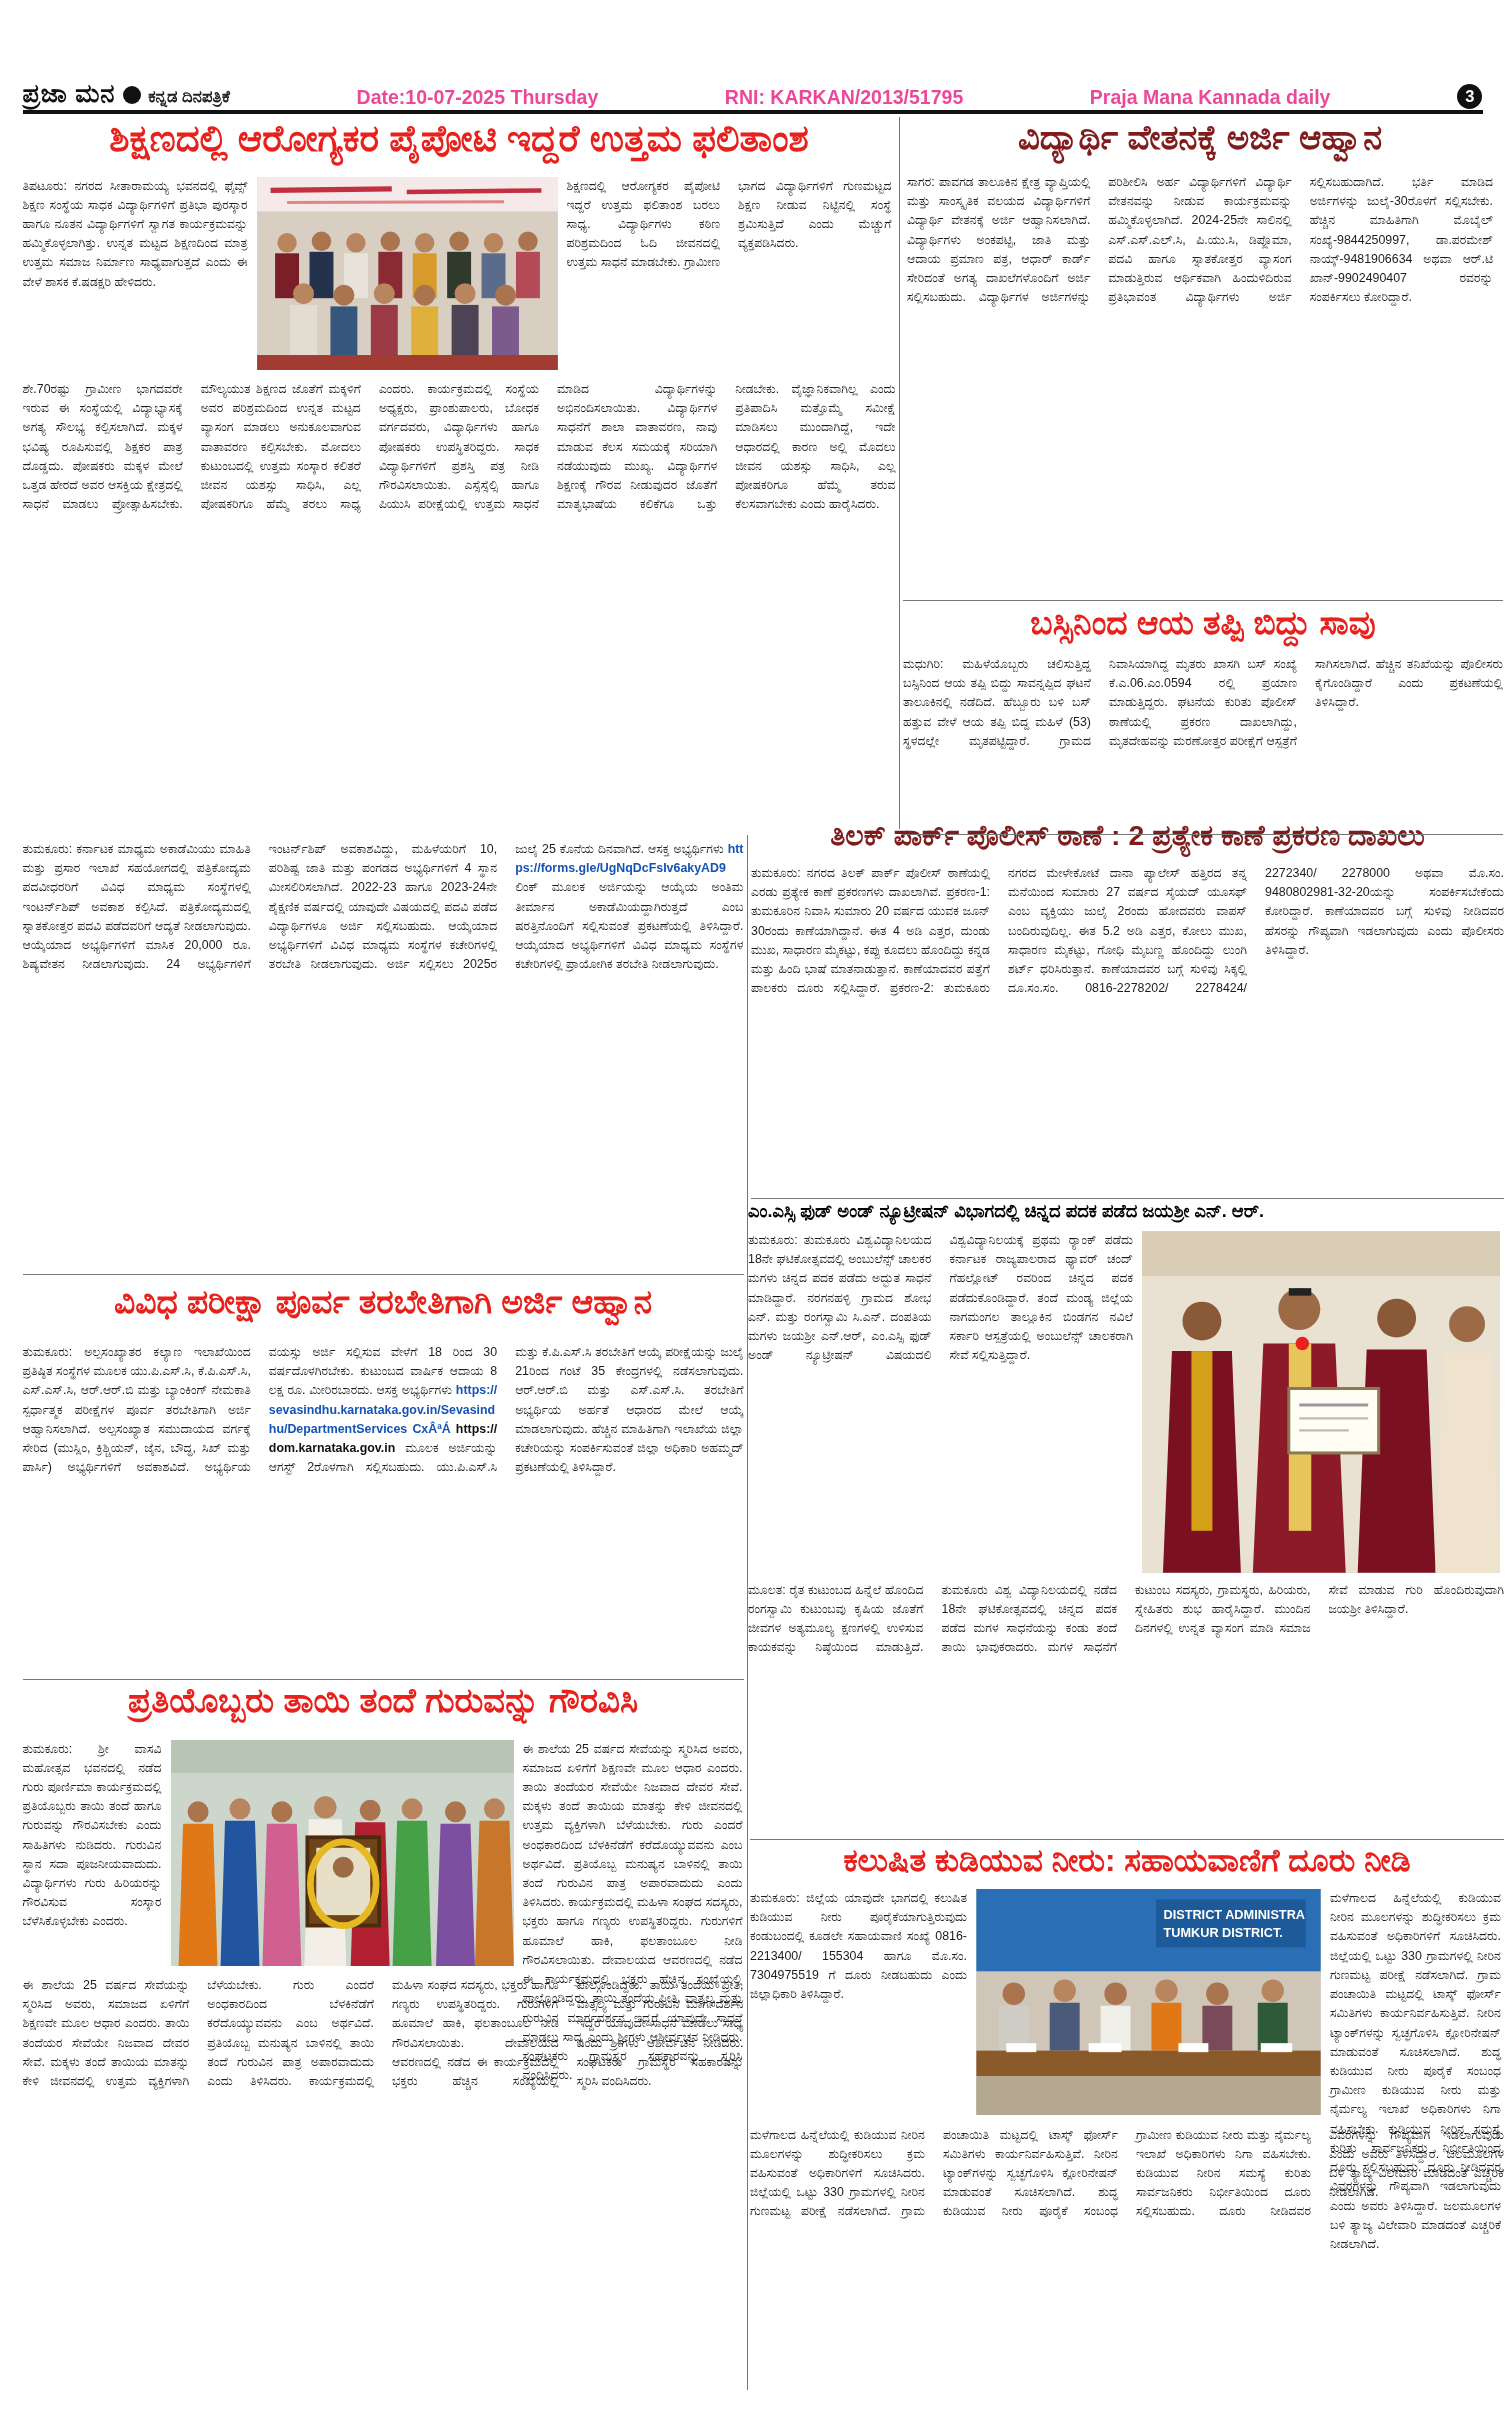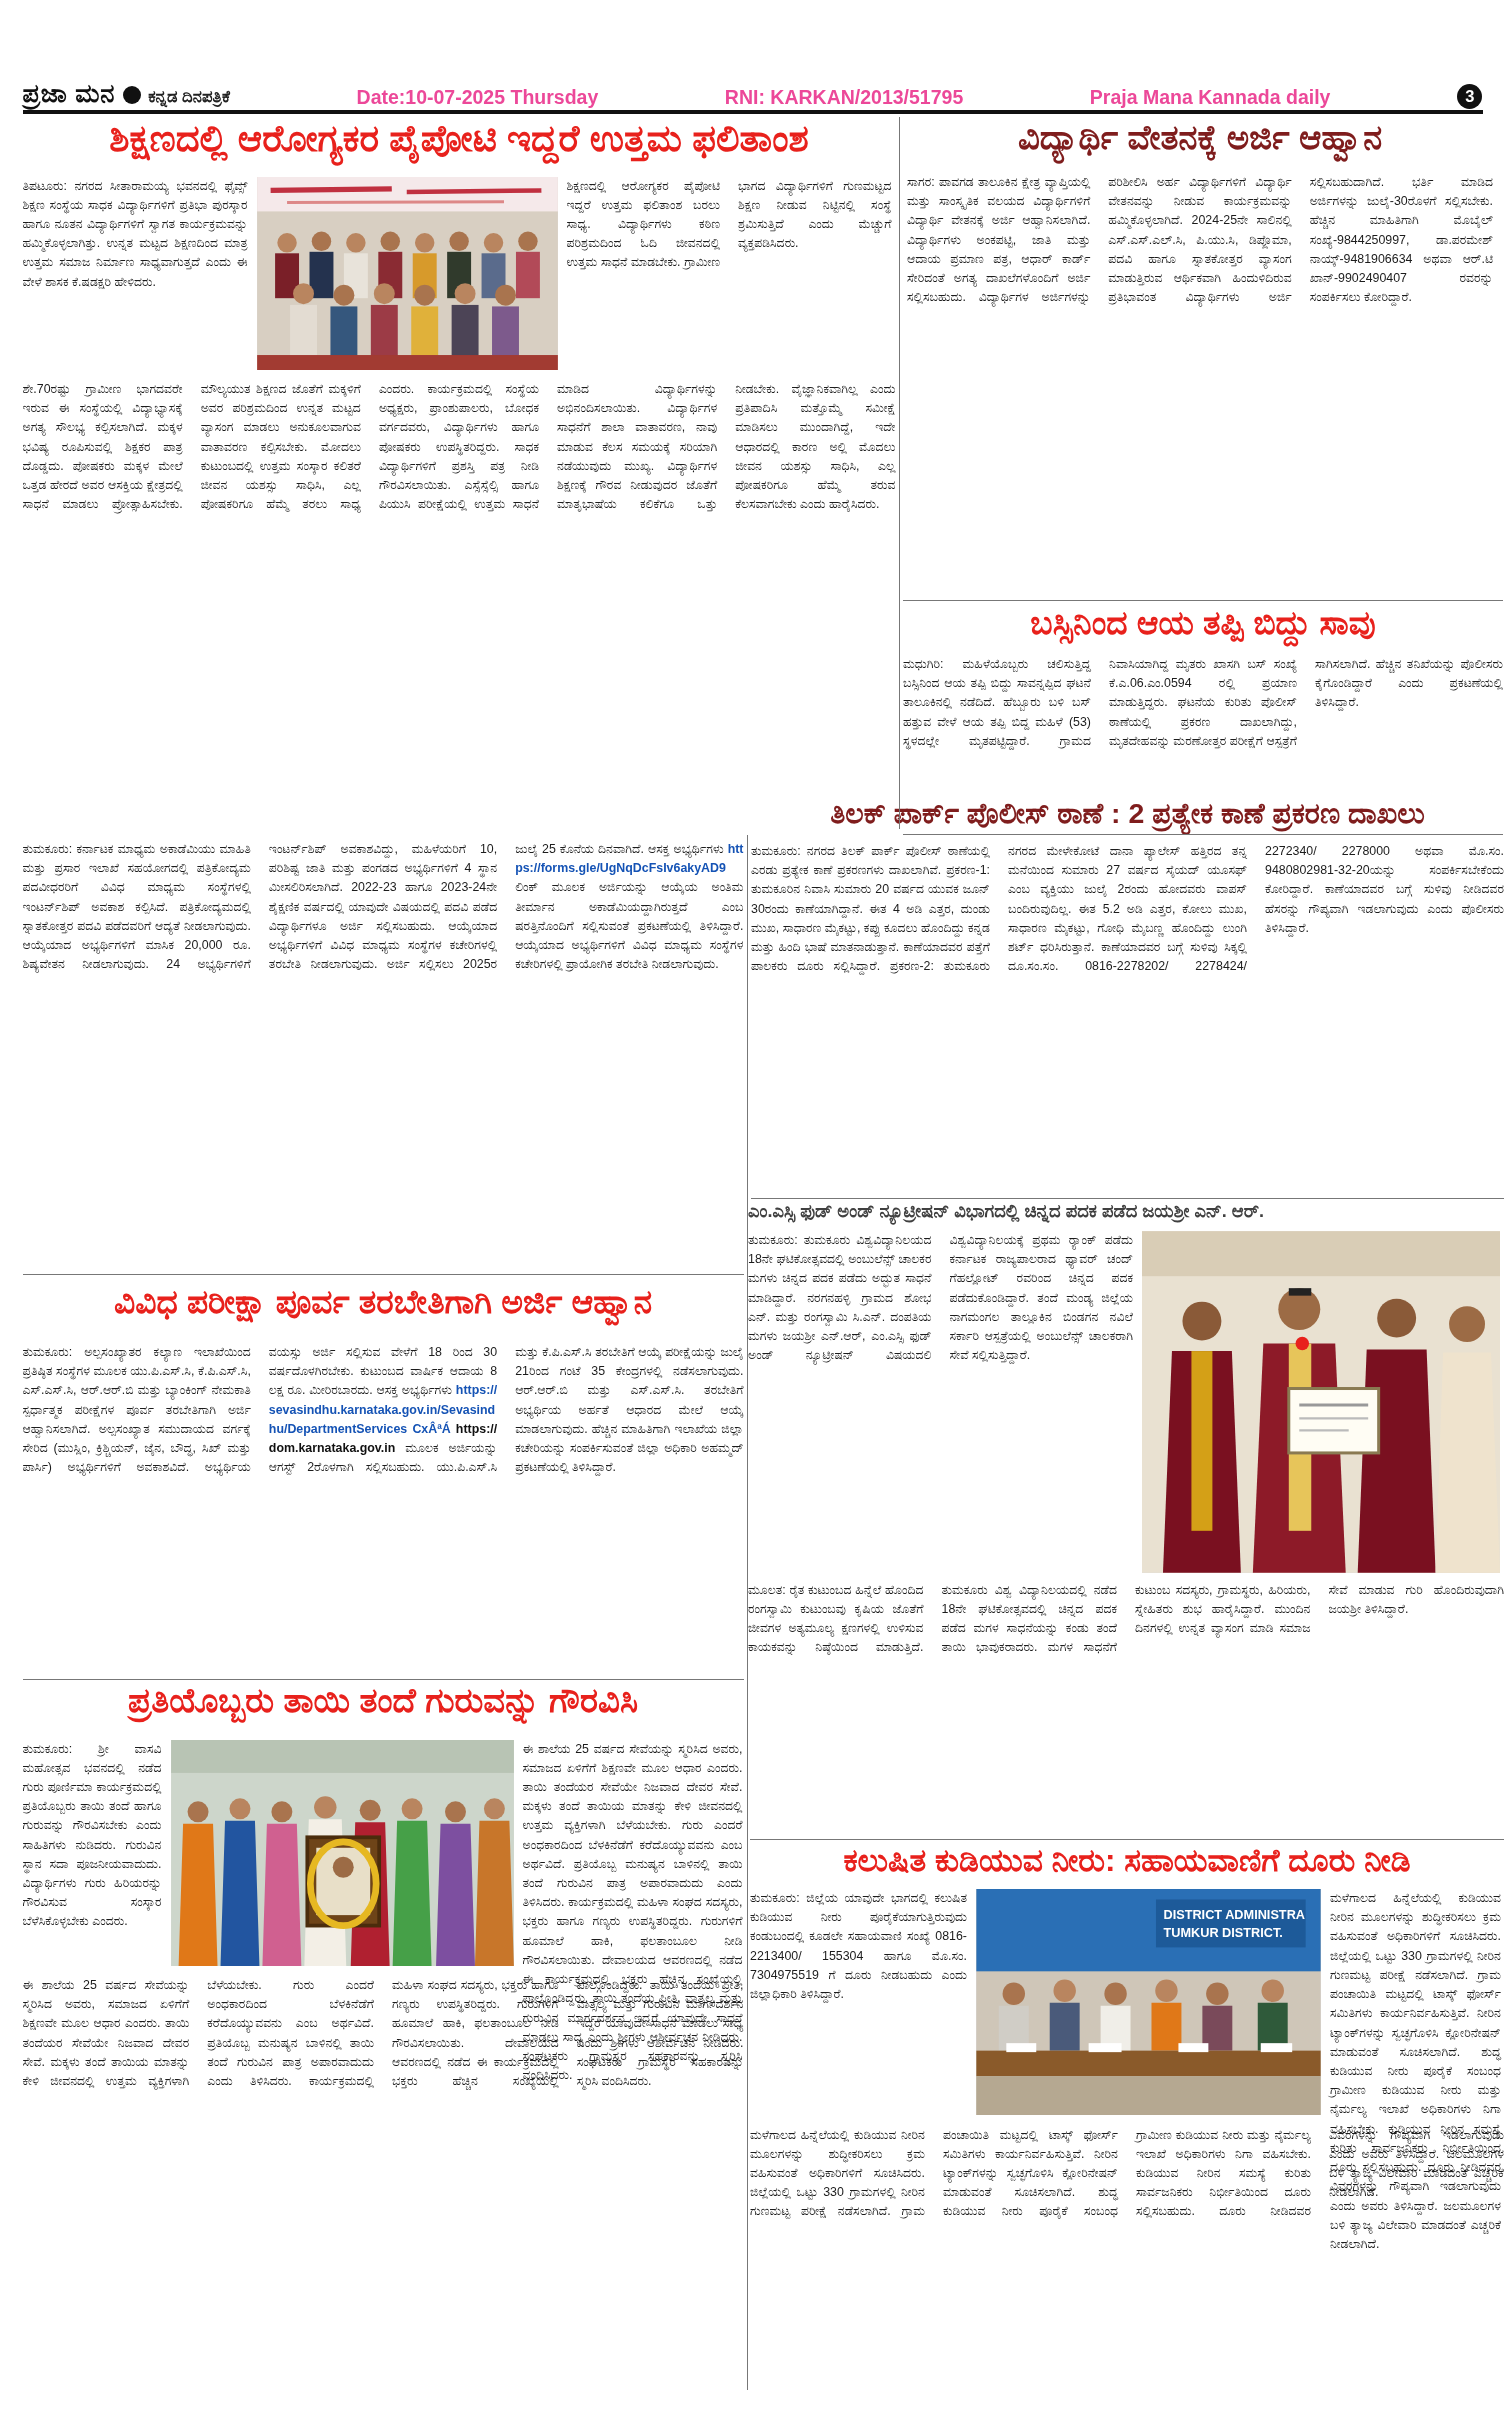--- a/index.html
+++ b/index.html
@@ -15,21 +15,21 @@
   .logo-tag{font-size:16.5px;font-weight:bold;color:#222;}
   .mast-date,.mast-rni,.mast-name{font-size:19.5px;font-weight:bold;color:#ec4899;}
   .page-circle{width:25.5px;height:25.5px;border-radius:50%;background:#111;color:#fff;
                font-size:16.5px;font-weight:bold;display:flex;align-items:center;justify-content:center;}
   .mast-rule{position:absolute;left:22.5px;top:110px;width:1460px;height:3.7px;background:#111;}
   
   .article{position:absolute;overflow:hidden;}
   .hl{font-weight:bold;text-align:center;line-height:1.15;letter-spacing:0px;}
   .hl-red{color:#e8211c;}
   .hl-black{color:#7f1d1d;}
-  .subhl{font-weight:bold;color:#404040;}
+  .subhl{font-weight:bold;color:#000000;}
   .body-text{font-size:12.4px;line-height:1.55;text-align:justify;color:#1c1c1c;}
   .cols-2{column-count:2;column-gap:18px;}
   .cols-3{column-count:3;column-gap:18px;}
   .cols-4{column-count:4;column-gap:18px;}
   .cols-5{column-count:5;column-gap:18px;}
   .row{display:flex;gap:9px;}
   .link-blue{color:#1553b5;font-weight:bold;word-break:break-all;}
   .link-bold{color:#111;font-weight:bold;word-break:break-all;}
   .photo{background:#ddd;flex:0 0 auto;display:block;}
   .rule-v{position:absolute;width:0.7px;background:#777;}
@@ -111,21 +111,21 @@
     <div class="hl hl-red" style="font-size:33px;height:45px;">ಬಸ್ಸಿನಿಂದ ಆಯ ತಪ್ಪಿ ಬಿದ್ದು ಸಾವು</div>
     <div class="body-text cols-3" style="margin-top:6px;height:171px;">ಮಧುಗಿರಿ: ಮಹಿಳೆಯೊಬ್ಬರು ಚಲಿಸುತ್ತಿದ್ದ ಬಸ್ಸಿನಿಂದ ಆಯ ತಪ್ಪಿ ಬಿದ್ದು ಸಾವನ್ನಪ್ಪಿದ ಘಟನೆ ತಾಲೂಕಿನಲ್ಲಿ ನಡೆದಿದೆ. ಹೆಬ್ಬೂರು ಬಳಿ ಬಸ್ ಹತ್ತುವ ವೇಳೆ ಆಯ ತಪ್ಪಿ ಬಿದ್ದ ಮಹಿಳೆ (53) ಸ್ಥಳದಲ್ಲೇ ಮೃತಪಟ್ಟಿದ್ದಾರೆ. ಗ್ರಾಮದ ನಿವಾಸಿಯಾಗಿದ್ದ ಮೃತರು ಖಾಸಗಿ ಬಸ್ ಸಂಖ್ಯೆ ಕೆ.ಎ.06.ಎಂ.0594 ರಲ್ಲಿ ಪ್ರಯಾಣ ಮಾಡುತ್ತಿದ್ದರು. ಘಟನೆಯ ಕುರಿತು ಪೊಲೀಸ್ ಠಾಣೆಯಲ್ಲಿ ಪ್ರಕರಣ ದಾಖಲಾಗಿದ್ದು, ಮೃತದೇಹವನ್ನು ಮರಣೋತ್ತರ ಪರೀಕ್ಷೆಗೆ ಆಸ್ಪತ್ರೆಗೆ ಸಾಗಿಸಲಾಗಿದೆ. ಹೆಚ್ಚಿನ ತನಿಖೆಯನ್ನು ಪೊಲೀಸರು ಕೈಗೊಂಡಿದ್ದಾರೆ ಎಂದು ಪ್ರಕಟಣೆಯಲ್ಲಿ ತಿಳಿಸಿದ್ದಾರೆ.</div>
   </div>
 
   <div class="article" style="left:22.5px;top:834px;width:721px;height:433px;">
     <div class="body-text cols-3" style="margin-top:6px;height:370px;">
       <span>ತುಮಕೂರು: ಕರ್ನಾಟಕ ಮಾಧ್ಯಮ ಅಕಾಡೆಮಿಯು ಮಾಹಿತಿ ಮತ್ತು ಪ್ರಸಾರ ಇಲಾಖೆ ಸಹಯೋಗದಲ್ಲಿ ಪತ್ರಿಕೋದ್ಯಮ ಪದವೀಧರರಿಗೆ ವಿವಿಧ ಮಾಧ್ಯಮ ಸಂಸ್ಥೆಗಳಲ್ಲಿ ಇಂಟರ್ನ್‌ಶಿಪ್ ಅವಕಾಶ ಕಲ್ಪಿಸಿದೆ. ಪತ್ರಿಕೋದ್ಯಮದಲ್ಲಿ ಸ್ನಾತಕೋತ್ತರ ಪದವಿ ಪಡೆದವರಿಗೆ ಆದ್ಯತೆ ನೀಡಲಾಗುವುದು. ಆಯ್ಕೆಯಾದ ಅಭ್ಯರ್ಥಿಗಳಿಗೆ ಮಾಸಿಕ 20,000 ರೂ. ಶಿಷ್ಯವೇತನ ನೀಡಲಾಗುವುದು. 24 ಅಭ್ಯರ್ಥಿಗಳಿಗೆ ಇಂಟರ್ನ್‌ಶಿಪ್ ಅವಕಾಶವಿದ್ದು, ಮಹಿಳೆಯರಿಗೆ 10, ಪರಿಶಿಷ್ಟ ಜಾತಿ ಮತ್ತು ಪಂಗಡದ ಅಭ್ಯರ್ಥಿಗಳಿಗೆ 4 ಸ್ಥಾನ ಮೀಸಲಿರಿಸಲಾಗಿದೆ. 2022-23 ಹಾಗೂ 2023-24ನೇ ಶೈಕ್ಷಣಿಕ ವರ್ಷದಲ್ಲಿ ಯಾವುದೇ ವಿಷಯದಲ್ಲಿ ಪದವಿ ಪಡೆದ ವಿದ್ಯಾರ್ಥಿಗಳೂ ಅರ್ಜಿ ಸಲ್ಲಿಸಬಹುದು. ಆಯ್ಕೆಯಾದ ಅಭ್ಯರ್ಥಿಗಳಿಗೆ ವಿವಿಧ ಮಾಧ್ಯಮ ಸಂಸ್ಥೆಗಳ ಕಚೇರಿಗಳಲ್ಲಿ ತರಬೇತಿ ನೀಡಲಾಗುವುದು. ಅರ್ಜಿ ಸಲ್ಲಿಸಲು 2025ರ ಜುಲೈ 25 ಕೊನೆಯ ದಿನವಾಗಿದೆ. ಆಸಕ್ತ ಅಭ್ಯರ್ಥಿಗಳು </span><span class="link-blue">https://forms.gle/UgNqDcFsIv6akyAD9</span><span> ಲಿಂಕ್ ಮೂಲಕ ಅರ್ಜಿಯನ್ನು ಆಯ್ಕೆಯ ಅಂತಿಮ ತೀರ್ಮಾನ ಅಕಾಡೆಮಿಯದ್ದಾಗಿರುತ್ತದೆ ಎಂಬ ಷರತ್ತಿನೊಂದಿಗೆ ಸಲ್ಲಿಸುವಂತೆ ಪ್ರಕಟಣೆಯಲ್ಲಿ ತಿಳಿಸಿದ್ದಾರೆ. ಆಯ್ಕೆಯಾದ ಅಭ್ಯರ್ಥಿಗಳಿಗೆ ವಿವಿಧ ಮಾಧ್ಯಮ ಸಂಸ್ಥೆಗಳ ಕಚೇರಿಗಳಲ್ಲಿ ಪ್ರಾಯೋಗಿಕ ತರಬೇತಿ ನೀಡಲಾಗುವುದು.</span>
     </div>
   </div>
 
-  <div class="article" style="left:751px;top:797px;width:753px;height:358px;">
+  <div class="article" style="left:751px;top:819px;width:753px;height:358px;">
     <div class="hl hl-black" style="font-size:28.5px;height:39px;">ತಿಲಕ್ ಪಾರ್ಕ್ ಪೊಲೀಸ್ ಠಾಣೆ : 2 ಪ್ರತ್ಯೇಕ ಕಾಣೆ ಪ್ರಕರಣ ದಾಖಲು</div>
     <div class="body-text cols-3" style="margin-top:6px;height:309px;">ತುಮಕೂರು: ನಗರದ ತಿಲಕ್ ಪಾರ್ಕ್ ಪೊಲೀಸ್ ಠಾಣೆಯಲ್ಲಿ ಎರಡು ಪ್ರತ್ಯೇಕ ಕಾಣೆ ಪ್ರಕರಣಗಳು ದಾಖಲಾಗಿವೆ. ಪ್ರಕರಣ-1: ತುಮಕೂರಿನ ನಿವಾಸಿ ಸುಮಾರು 20 ವರ್ಷದ ಯುವಕ ಜೂನ್ 30ರಂದು ಕಾಣೆಯಾಗಿದ್ದಾನೆ. ಈತ 4 ಅಡಿ ಎತ್ತರ, ದುಂಡು ಮುಖ, ಸಾಧಾರಣ ಮೈಕಟ್ಟು, ಕಪ್ಪು ಕೂದಲು ಹೊಂದಿದ್ದು ಕನ್ನಡ ಮತ್ತು ಹಿಂದಿ ಭಾಷೆ ಮಾತನಾಡುತ್ತಾನೆ. ಕಾಣೆಯಾದವರ ಪತ್ತೆಗೆ ಪಾಲಕರು ದೂರು ಸಲ್ಲಿಸಿದ್ದಾರೆ. ಪ್ರಕರಣ-2: ತುಮಕೂರು ನಗರದ ಮೇಳೇಕೋಟೆ ದಾನಾ ಪ್ಯಾಲೇಸ್ ಹತ್ತಿರದ ತನ್ನ ಮನೆಯಿಂದ ಸುಮಾರು 27 ವರ್ಷದ ಸೈಯದ್ ಯೂಸಫ್ ಎಂಬ ವ್ಯಕ್ತಿಯು ಜುಲೈ 2ರಂದು ಹೋದವರು ವಾಪಸ್ ಬಂದಿರುವುದಿಲ್ಲ. ಈತ 5.2 ಅಡಿ ಎತ್ತರ, ಕೋಲು ಮುಖ, ಸಾಧಾರಣ ಮೈಕಟ್ಟು, ಗೋಧಿ ಮೈಬಣ್ಣ ಹೊಂದಿದ್ದು ಲುಂಗಿ ಶರ್ಟ್ ಧರಿಸಿರುತ್ತಾನೆ. ಕಾಣೆಯಾದವರ ಬಗ್ಗೆ ಸುಳಿವು ಸಿಕ್ಕಲ್ಲಿ ದೂ.ಸಂ.ಸಂ. 0816-2278202/ 2278424/ 2272340/ 2278000 ಅಥವಾ ಮೊ.ಸಂ. 9480802981-32-20ಯನ್ನು ಸಂಪರ್ಕಿಸಬೇಕೆಂದು ಕೋರಿದ್ದಾರೆ. ಕಾಣೆಯಾದವರ ಬಗ್ಗೆ ಸುಳಿವು ನೀಡಿದವರ ಹೆಸರನ್ನು ಗೌಪ್ಯವಾಗಿ ಇಡಲಾಗುವುದು ಎಂದು ಪೊಲೀಸರು ತಿಳಿಸಿದ್ದಾರೆ.</div>
   </div>
 
   <div class="article" style="left:748px;top:1201px;width:756px;height:639px;">
     <div class="subhl" style="font-size:18px;height:25.5px;">ಎಂ.ಎಸ್ಸಿ ಫುಡ್ ಅಂಡ್ ನ್ಯೂಟ್ರೀಷನ್ ವಿಭಾಗದಲ್ಲಿ ಚಿನ್ನದ ಪದಕ ಪಡೆದ ಜಯಶ್ರೀ ಎನ್. ಆರ್.</div>
     <div class="row" style="margin-top:4.5px;height:342px;">
       <div class="body-text cols-2" style="width:385px;">ತುಮಕೂರು: ತುಮಕೂರು ವಿಶ್ವವಿದ್ಯಾನಿಲಯದ 18ನೇ ಘಟಿಕೋತ್ಸವದಲ್ಲಿ ಅಂಬುಲೆನ್ಸ್ ಚಾಲಕರ ಮಗಳು ಚಿನ್ನದ ಪದಕ ಪಡೆದು ಅದ್ಭುತ ಸಾಧನೆ ಮಾಡಿದ್ದಾರೆ. ನರಗನಹಳ್ಳಿ ಗ್ರಾಮದ ಶೋಭ ಎನ್. ಮತ್ತು ರಂಗಸ್ವಾಮಿ ಸಿ.ಎನ್. ದಂಪತಿಯ ಮಗಳು ಜಯಶ್ರೀ ಎನ್.ಆರ್, ಎಂ.ಎಸ್ಸಿ ಫುಡ್ ಅಂಡ್ ನ್ಯೂಟ್ರೀಷನ್ ವಿಷಯದಲಿ ವಿಶ್ವವಿದ್ಯಾನಿಲಯಕ್ಕೆ ಪ್ರಥಮ ರ‍್ಯಾಂಕ್ ಪಡೆದು ಕರ್ನಾಟಕ ರಾಜ್ಯಪಾಲರಾದ ಥ್ಯಾವರ್ ಚಂದ್ ಗೆಹಲ್ಲೋಟ್ ರವರಿಂದ ಚಿನ್ನದ ಪದಕ ಪಡೆದುಕೊಂಡಿದ್ದಾರೆ. ತಂದೆ ಮಂಡ್ಯ ಜಿಲ್ಲೆಯ ನಾಗಮಂಗಲ ತಾಲ್ಲೂಕಿನ ಬಿಂಡಗನ ನವಿಲೆ ಸರ್ಕಾರಿ ಆಸ್ಪತ್ರೆಯಲ್ಲಿ ಅಂಬುಲೆನ್ಸ್ ಚಾಲಕರಾಗಿ ಸೇವೆ ಸಲ್ಲಿಸುತ್ತಿದ್ದಾರೆ.</div>
       <svg class="photo" width="358" height="342" viewBox="0 0 478 456">
         <rect width="478" height="456" fill="#e9e1d1"></rect>

